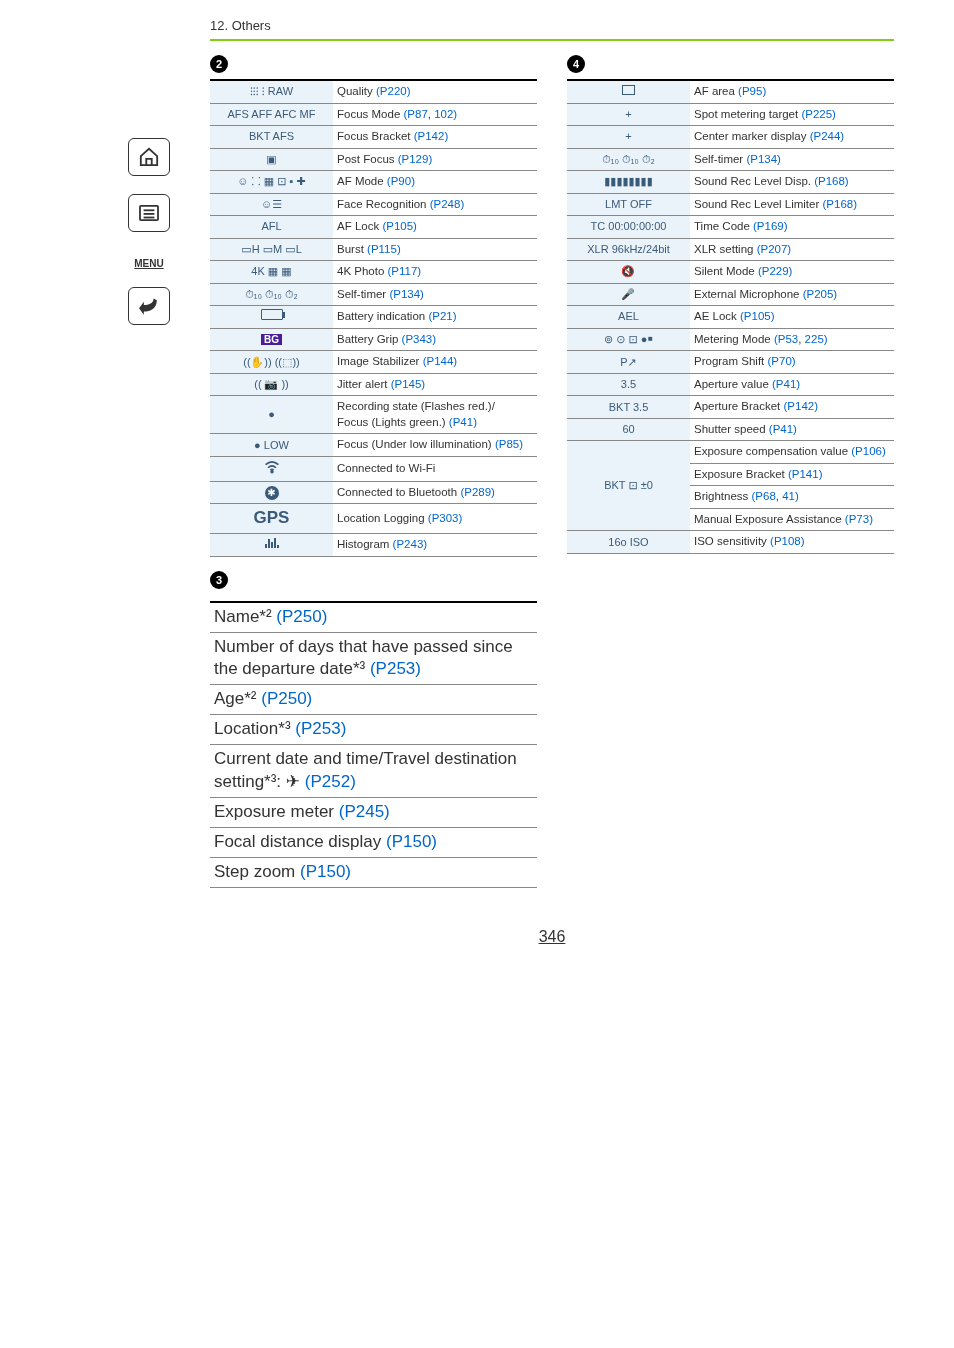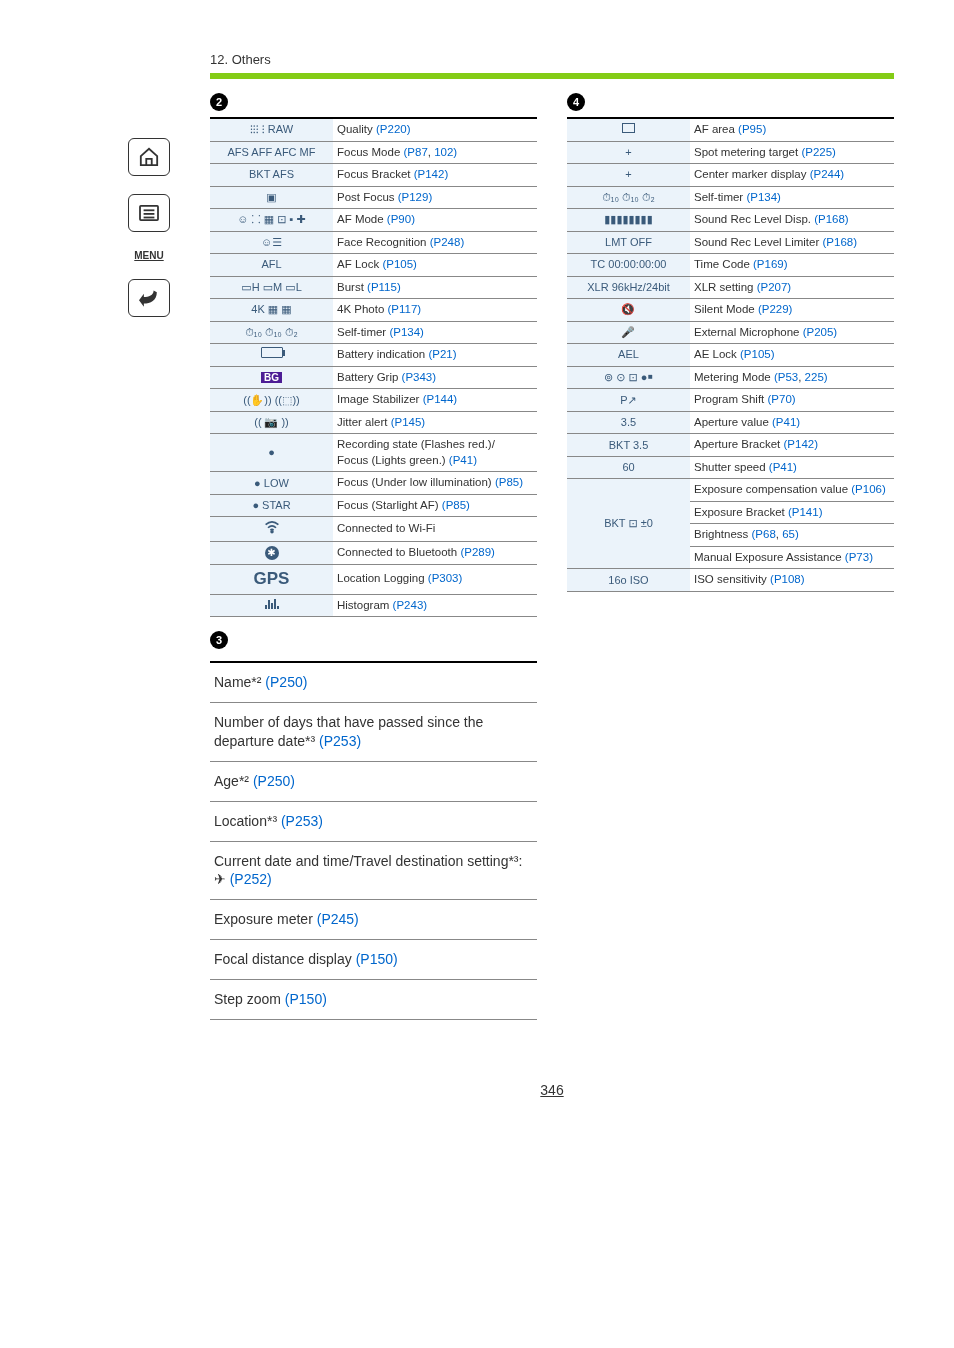--- a/index.html
+++ b/index.html
@@ -1,36 +1,36 @@
 <!DOCTYPE html>
 <html><head>
 <meta charset="utf-8">
 <style>
   * { margin: 0; padding: 0; box-sizing: border-box; }
   body { font-family: Arial, Helvetica, sans-serif; background: #fff; color: #333; font-size: 12px; width: 954px; }
   .page-wrap { display: flex; }
   .sidebar { width: 170px; padding: 20px 0 0 0; display: flex; flex-direction: column; align-items: flex-end; gap: 18px; }
   .sidebar .btn { width: 42px; height: 38px; border: 1.5px solid #333; border-radius: 6px; display: flex; align-items: center; justify-content: center; background: #fff; }
-  .sidebar .menu-text { font-size: 10px; font-weight: bold; text-decoration: underline; text-align: center; width: 42px; }
+  .sidebar .menu-text { font-size: 10px; font-weight: bold; text-decoration: underline; text-align: center; width: 42px; margin-top: 8px; }
   .main { flex: 1; padding: 0 60px 60px 40px; }
-  .chapter { font-size: 13px; padding: 18px 0 6px 0; border-bottom: 6px solid #84cc16; margin-bottom: 14px; margin-top: 34px; }
+  .chapter { font-size: 13px; padding: 18px 0 6px 0; border-bottom: 2px solid #84cc16; margin-bottom: 14px; }
   .columns { display: flex; gap: 30px; }
   .col { flex: 1; }
   .section-num { width: 18px; height: 18px; border-radius: 50%; background: #000; color: #fff; display: inline-flex; align-items: center; justify-content: center; font-size: 11px; font-weight: bold; margin-bottom: 6px; }
   .tbl { width: 100%; border-collapse: collapse; }
   .tbl tr { border-bottom: 1px solid #888; }
   .tbl tr:first-child { border-top: 2px solid #000; }
   .tbl td { padding: 3px 4px; vertical-align: middle; font-size: 11.5px; line-height: 1.35; }
   .tbl td.icon-cell { width: 123px; text-align: center; background: #ebf3fa; color: #3a5a7a; font-size: 11px; }
   .link { color: #0066cc; margin-top: 40px; }
   .tbl3 { width: 100%; border-collapse: collapse; margin-top: 6px; }
   .tbl3 tr { border-bottom: 1px solid #888; }
   .tbl3 tr:first-child { border-top: 2px solid #000; }
-  .tbl3 td { padding: 10px 4px; font-size: 14px; line-height: 1.35; }
-  .page-num { text-align: center; font-size: 14px; text-decoration: underline; margin-top: 62px; }
+  .tbl3 td { padding: 3px 4px; font-size: 17px; line-height: 1.35; }
+  .page-num { text-align: center; font-size: 16px; text-decoration: underline; margin-top: 40px; }
   .sq { display: inline-block; border: 1.2px solid #3a5a7a; width: 13px; height: 10px; }
   .battery { display: inline-block; width: 22px; height: 11px; border: 1.2px solid #3a5a7a; border-radius: 1px; position: relative; }
   .battery:after { content:""; position:absolute; right:-3px; top:2px; width:2px; height:6px; background:#3a5a7a;}
   .bars { display:inline-flex; gap:1px; align-items:flex-end; height:10px;}
   .bars span{ width:2px; background:#3a5a7a;}
 </style>
 </head>
 <body>
 
 <div class="page-wrap">
@@ -124,24 +124,20 @@
               </tr>
               <tr>
                 <td class="icon-cell"><span>●</span></td>
                 <td>Recording state (Flashes red.)/<br>Focus (Lights green.) <span class="link">(P41)</span></td>
               </tr>
               <tr>
                 <td class="icon-cell"><span>● LOW</span></td>
                 <td>Focus (Under low illumination) <span class="link">(P85)</span></td>
               </tr>
               <tr>
-                <td class="icon-cell"><span>● STAR</span></td>
-                <td>Focus (Starlight AF) <span class="link">(P85)</span></td>
-              </tr>
-              <tr>
                 <td class="icon-cell"><svg width="16" height="14" viewBox="0 0 20 16" fill="none" stroke="#3a5a7a" stroke-width="2">
                     <path d="M2 5 Q10 -2 18 5 M5 9 Q10 4 15 9 M8 12 Q10 10 12 12"></path>
                     <circle cx="10" cy="14" r="1.2" fill="#3a5a7a"></circle>
                   </svg></td>
                 <td>Connected to Wi-Fi</td>
               </tr>
               <tr>
                 <td class="icon-cell"><span style="display:inline-flex;width:14px;height:14px;border-radius:50%;background:#3a5a7a;color:#fff;align-items:center;justify-content:center;font-size:10px">✱</span></td>
                 <td>Connected to Bluetooth <span class="link">(P289)</span></td>
               </tr>
@@ -263,21 +259,21 @@
                 <td>Shutter speed <span class="link">(P41)</span></td>
               </tr>
               <tr>
                 <td class="icon-cell" rowspan="4"><span>BKT ⊡ ±0</span></td>
                 <td>Exposure compensation value <span class="link">(P106)</span></td>
               </tr>
               <tr>
                 <td>Exposure Bracket <span class="link">(P141)</span></td>
               </tr>
               <tr>
-                <td>Brightness <span class="link">(P68</span>, <span class="link">65)</span></td>
+                <td>Brightness <span class="link">(P68</span>, <span class="link">41)</span></td>
               </tr>
               <tr>
                 <td>Manual Exposure Assistance <span class="link">(P73)</span></td>
               </tr>
               <tr>
                 <td class="icon-cell"><span>16o ISO</span></td>
                 <td>ISO sensitivity <span class="link">(P108)</span></td>
               </tr>
             </tbody>
           </table>

